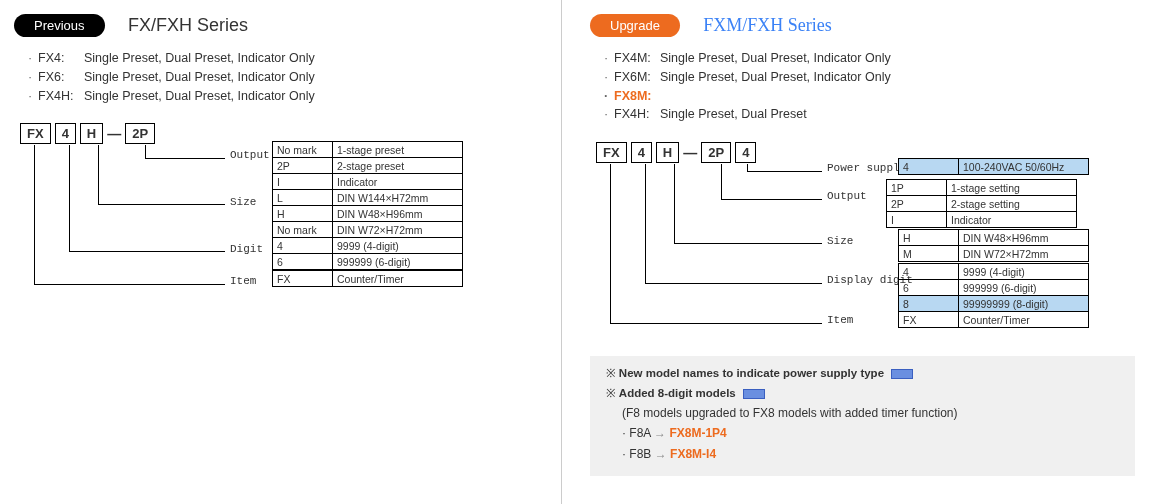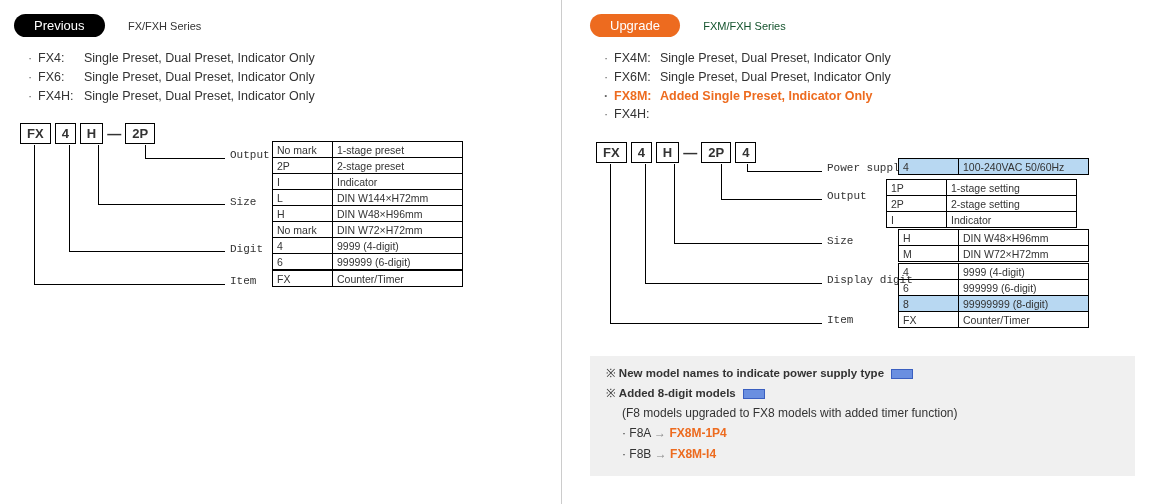--- a/index.html
+++ b/index.html
@@ -26,26 +26,26 @@
     color: #fff;
     font-size: 13px;
     padding: 4px 20px;
     border-radius: 12px;
     vertical-align: middle;
   }
   .badge-prev { background: #000; }
   .badge-up   { background: #ed6b1f; }
   .title {
     display: inline-block;
-    font-size: 11px;
+    font-size: 18px;
     margin-left: 20px;
     vertical-align: middle;
     font-weight: 400;
   }
-  .title-orange { color: #14532d; }
+  .title-orange { color: #3b82f6; font-family: Liberation Serif, serif; }
   .bullets { margin: 12px 0 18px 14px; line-height: 1.5; font-size: 12.5px; }
   .bullets .row { display: flex; }
   .bullets .dot { width: 10px; color:#666; }
   .bullets .key { width: 46px; }
   .bullets .val { }
   .orange { color: #ed6b1f; font-weight: bold; }
 
   
   .chain { display: flex; align-items: center; gap: 4px; position: absolute; top: 0; left: 6px; }
   .kbox {
@@ -195,25 +195,25 @@
         <span class="val">Single Preset, Dual Preset, Indicator Only</span>
       </div>
     <div class="row">
         <span class="dot">·</span>
         <span class="key">FX6M:</span>
         <span class="val">Single Preset, Dual Preset, Indicator Only</span>
       </div>
     <div class="row orange">
         <span class="dot">·</span>
         <span class="key">FX8M:</span>
-        <span class="val">Added Single Preset, Indicator Only</span>
       </div>
     <div class="row">
         <span class="dot">·</span>
         <span class="key">FX4H:</span>
+        <span class="val">Single Preset, Dual Preset</span>
       </div>
   </div>
 
   <div class="diagram" style="height:200px">
     <div class="chain">
       <span class="kbox">FX</span>
       <span class="kbox">4</span>
       <span class="kbox">H</span>
       <span class="kdash">—</span>
       <span class="kbox">2P</span>

